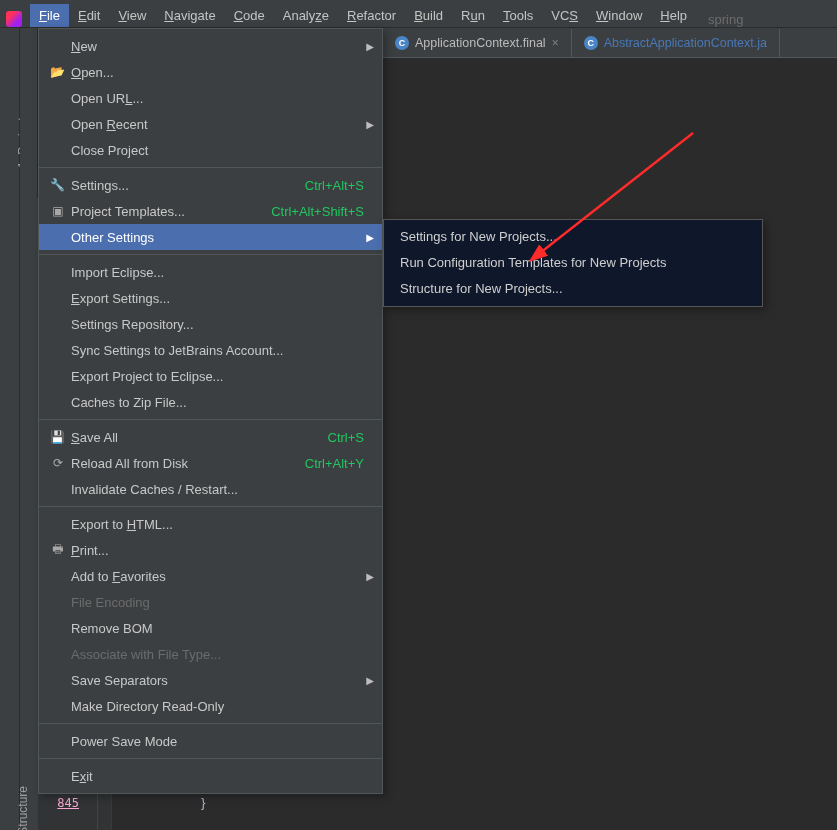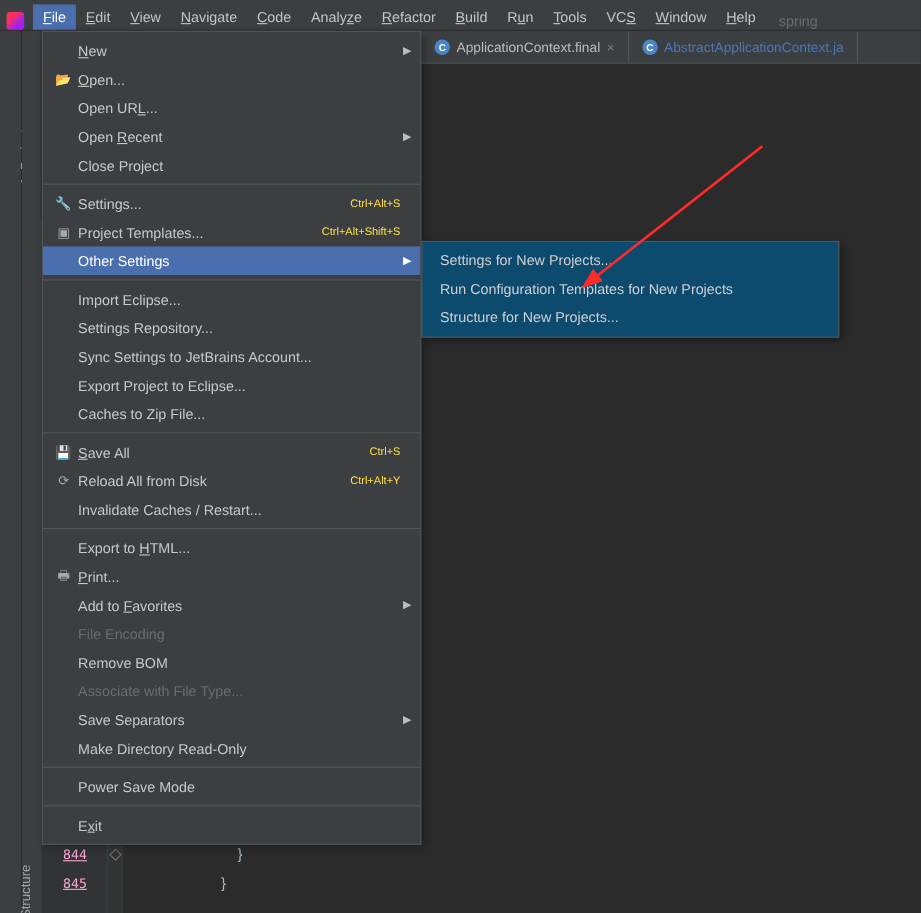--- a/index.html
+++ b/index.html
@@ -48,27 +48,27 @@
 .fn { color:#ffc66d; }
 
 
 .dropdown { position:absolute; left:38px; top:28px; width:345px; background:#3c3f41; border:1px solid #515658; box-shadow:3px 3px 8px rgba(0,0,0,.3); padding:4px 0; z-index:5; }
 .dropdown .row { display:flex; align-items:center; height:26px; padding:0 18px 0 10px; color:#c8c8c8; position:relative; }
 .dropdown .row.sel { background:#4b6eaf; color:#fff; }
 .dropdown .row.dis { color:#6b6b6b; }
 .dropdown .row .ic { width:18px; display:flex; justify-content:center; color:#a8a8a8; font-size:12px; margin-right:4px; }
 .dropdown .row .lbl { flex:1; }
 .dropdown .row .lbl u { text-decoration:underline; }
-.dropdown .row .sc { color:#fde047; font-size:10px; }
+.dropdown .row .sc { color:#22c55e; font-size:13px; }
 .dropdown .row .arw { position:absolute; right:8px; font-size:10px; color:#bdbdbd; }
 .dropdown .row.sel .arw { color:#fff; }
 .dropdown hr { border:none; border-top:1px solid #515658; margin:4px 0; }
 
 
-.submenu { position:absolute; left:383px; top:219px; width:380px; background:#0c4a6e; border:1px solid #555; box-shadow:3px 3px 8px rgba(0,0,0,.35); padding:4px 0; z-index:6; }
+.submenu { position:absolute; left:383px; top:219px; width:380px; background:#0f172a; border:1px solid #555; box-shadow:3px 3px 8px rgba(0,0,0,.35); padding:4px 0; z-index:6; }
 .submenu .row { height:26px; line-height:26px; padding:0 16px; color:#cfcfcf; }
 
 
 .arrow { position:absolute; z-index:10; pointer-events:none; }
 </style>
 </head>
 <body>
 
 <div class="menubar">
   <div class="logo"></div>
@@ -271,20 +271,24 @@
       <span class="lbl">Other Settings</span>
       <span class="arw">▶</span>
     </div>
     <hr>
     <div class="row">
       <span class="ic"></span>
       <span class="lbl">Import Eclipse...</span>
     </div>
     <div class="row">
       <span class="ic"></span>
+      <span class="lbl"><u>E</u>xport Settings...</span>
+    </div>
+    <div class="row">
+      <span class="ic"></span>
       <span class="lbl">Settings Repository...</span>
     </div>
     <div class="row">
       <span class="ic"></span>
       <span class="lbl">Sync Settings to JetBrains Account...</span>
     </div>
     <div class="row">
       <span class="ic"></span>
       <span class="lbl">Export Project to Eclipse...</span>
     </div>

